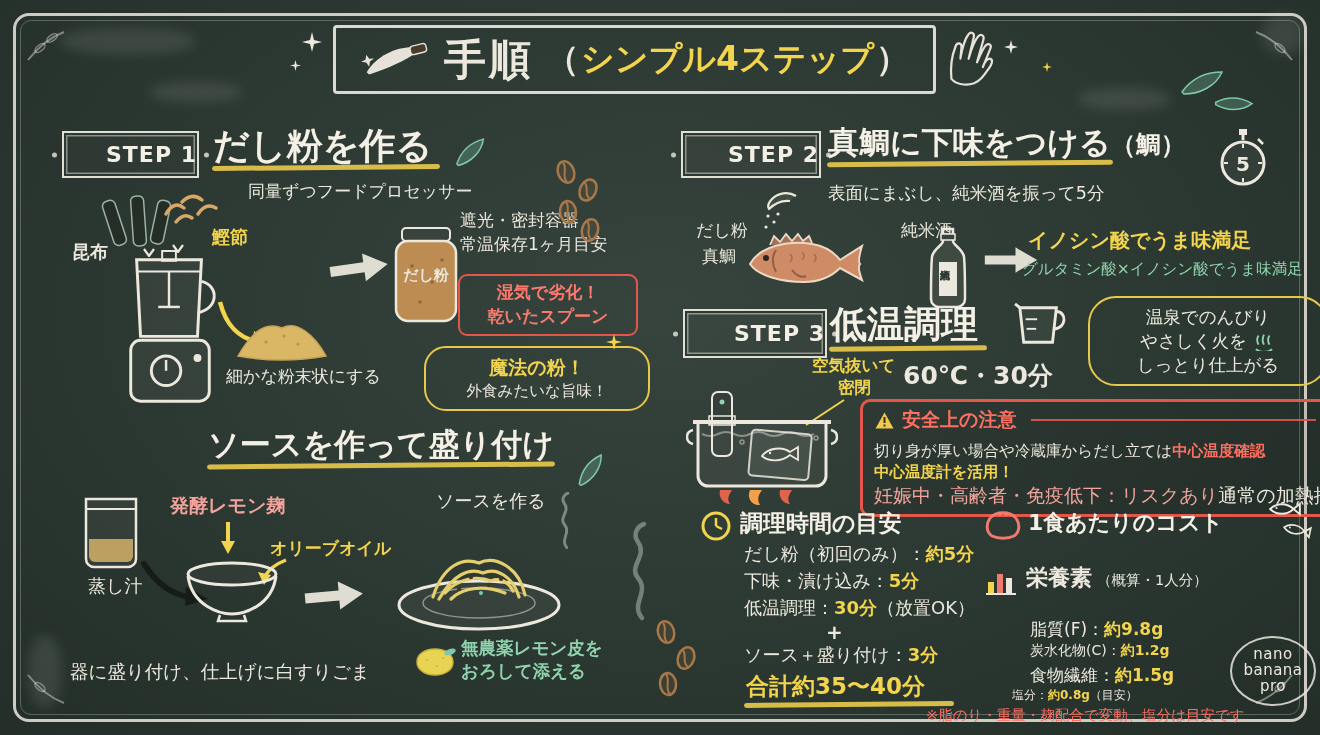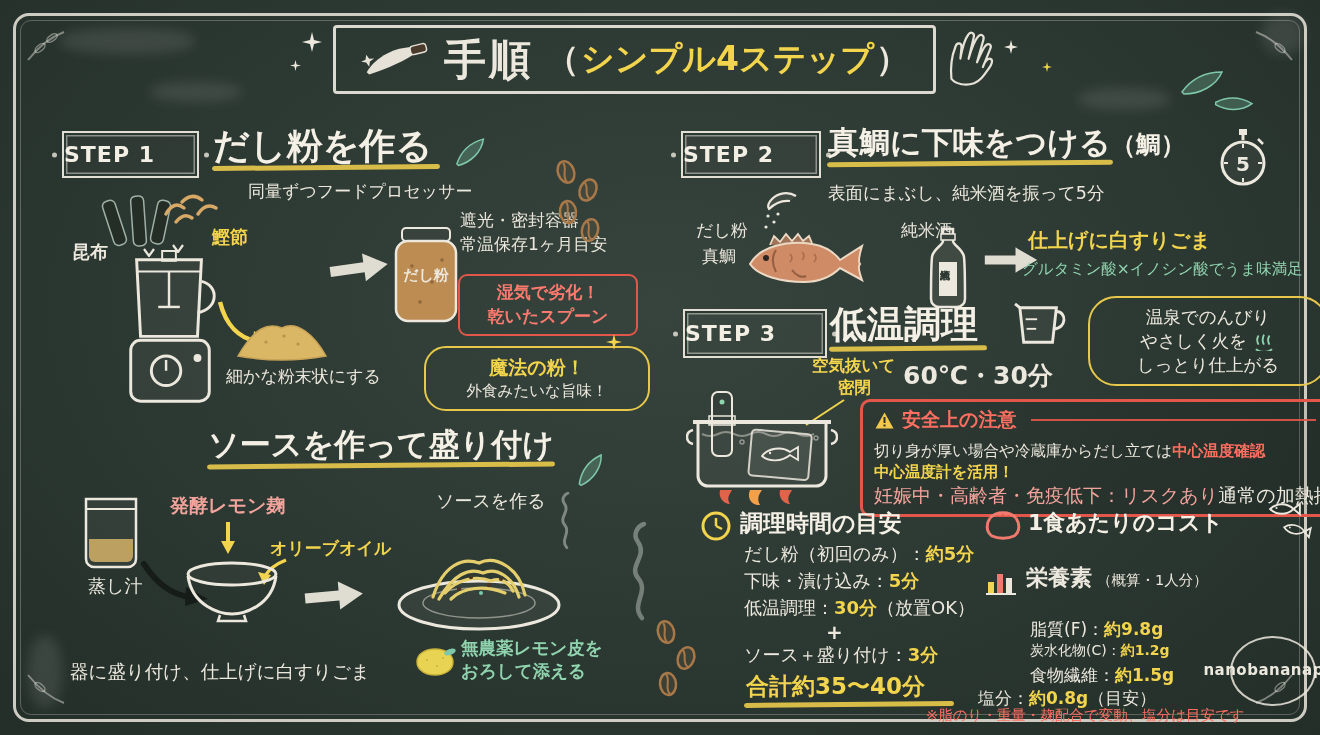--- a/index.html
+++ b/index.html
@@ -14,36 +14,36 @@
   .frame{position:absolute;inset:13px;border:3px solid rgba(236,232,221,.85);border-radius:16px;pointer-events:none;}
   .frame2{position:absolute;inset:20px;border:1px solid rgba(236,232,221,.28);border-radius:11px;pointer-events:none;}
   .smudge{position:absolute;background:rgba(220,226,219,.12);filter:blur(6px);border-radius:45%;}
   .banner{position:absolute;left:333px;top:25px;width:597px;height:63px;
     border:3px solid rgba(236,232,221,.92);border-radius:4px;
     display:flex;align-items:center;justify-content:center;gap:12px;}
   .banner .main{font-size:42px;font-weight:700;letter-spacing:3px;}
   .banner .sub{font-size:33px;font-weight:700;}
   .plaque{position:absolute;border:2.5px solid rgba(236,232,221,.95);
     box-shadow:inset 0 0 0 2px #2c3832, inset 0 0 0 3.5px rgba(236,232,221,.5);
-    display:flex;align-items:center;justify-content:flex-start;
+    display:flex;align-items:center;justify-content:flex-end;
     font-weight:700;font-size:22px;letter-spacing:1px;color:#f3efe4;background:rgba(255,255,255,.02);}
   .plaque::before,.plaque::after{content:"";position:absolute;width:5px;height:5px;border-radius:50%;
     background:rgba(236,232,221,.8);top:50%;transform:translateY(-50%);}
   .plaque::before{left:-12px;} .plaque::after{right:-12px;}
   .h{position:absolute;font-weight:700;color:#f4f0e5;white-space:nowrap;}
   .uline{position:absolute;height:5px;border-radius:3px;background:#e7c84b;opacity:.92;transform:rotate(-.5deg);}
   .redbox{position:absolute;border:2.5px solid #e2574a;border-radius:9px;text-align:center;
     padding:5px 9px;color:#ff7a6e;font-weight:700;font-size:17px;line-height:1.4;}
   .ybubble{position:absolute;border:2.5px solid #e7c84b;border-radius:22px;text-align:center;padding:7px 12px;}
   .safetybox{position:absolute;border:3px solid #e2574a;border-radius:10px;padding:5px 11px;background:rgba(0,0,0,.08);}
   .safetytitle{display:flex;align-items:center;gap:7px;}
   .safetyline{flex:1;height:2px;background:#e2574a;margin-left:8px;opacity:.9;}
   .logo{position:absolute;left:1230px;top:636px;width:82px;height:66px;border:2.5px solid rgba(236,232,221,.85);
-    border-radius:50%;display:flex;flex-direction:row;align-items:center;justify-content:center;
-    font-weight:700;font-size:15px;line-height:1.05;letter-spacing:.5px;}
+    border-radius:50%;display:flex;flex-direction:column;align-items:center;justify-content:center;
+    font-weight:400;font-size:15px;line-height:1.05;letter-spacing:.5px;}
 </style>
 </head>
 <body>
 
 <div class="board">
 
   <div class="frame"></div>
   <div class="frame2"></div>
 
   <svg class="abs" style="left:24px;top:24px" width="44" height="40">
@@ -335,21 +335,21 @@
     <path d="M17,3 h10 v12 c0,4 10,8 11,16 c1,10 1,32 1,42 a8,8 0 0 1 -8,8 H13 a8,8 0 0 1 -8,-8 c0,-10 0,-32 1,-42 c1,-8 11,-12 11,-16 Z" stroke="#ece8dd" stroke-width="2.5" fill="rgba(236,232,221,.08)"></path>
     <rect x="15" y="8" width="14" height="6" fill="#39433d" stroke="#ece8dd" stroke-width="1.5"></rect>
     <rect x="13" y="36" width="18" height="34" fill="#ece8dd"></rect>
   </svg>
   <div class="t b" style="left:938px;top:262px;font-size:10px;color:#2c3832;writing-mode:vertical-rl">純米酒</div>
 
   <svg class="abs" style="left:983px;top:243px" width="56" height="34" viewBox="0 0 62 36">
       <polygon points="2,13 36,13 36,4 60,18 36,32 36,23 2,23" fill="#e9e5da" opacity=".95"></polygon>
     </svg>
 
-  <div class="t b yellow" style="left:1028px;top:228px;font-size:20px">仕上げに白すりごま</div>
+  <div class="t b yellow" style="left:1028px;top:228px;font-size:20px">イノシン酸でうま味満足</div>
   <div class="t green" style="left:1022px;top:260px;font-size:15.5px">グルタミン酸×イノシン酸でうま味満足</div>
 
   <div class="plaque" style="left:683px;top:309px;width:140px;height:45px">
       <span>STEP 3</span>
     </div>
   <div class="h" style="left:830px;top:300px;font-size:37px">低温調理</div>
   <div class="uline" style="left:829px;top:346px;width:158px"></div>
   <svg class="abs" style="left:1012px;top:300px" width="58" height="50" viewBox="0 0 60 52">
     <path d="M8,8 L46,8 L42,44 L12,44 Z" stroke="#ece8dd" stroke-width="3" fill="rgba(236,232,221,.05)"></path>
     <path d="M46,12 C57,12 57,30 43,30" stroke="#ece8dd" stroke-width="3" fill="none"></path>
@@ -470,21 +470,21 @@
   </div>
   <div class="t" style="left:1030px;top:619px;font-size:17px">
     <span>脂質(F)：</span><span class="b yellow">約9.8g</span><span></span>
   </div>
   <div class="t" style="left:1030px;top:642px;font-size:14px">
     <span>炭水化物(C)：</span><span class="b yellow">約1.2g</span><span></span>
   </div>
   <div class="t" style="left:1030px;top:665px;font-size:17px">
     <span>食物繊維：</span><span class="b yellow">約1.5g</span><span></span>
   </div>
-  <div class="t" style="left:978px;top:688px;font-size:17px">
+  <div class="t" style="left:1012px;top:688px;font-size:12px">
     <span>塩分：</span><span class="b yellow">約0.8g</span><span>（目安）</span>
   </div>
 
   <div class="t red" style="left:926px;top:706px;font-size:14.5px">※脂のり・重量・麹配合で変動、塩分は目安です</div>
 
   <div class="logo">
     <div>nano</div>
     <div>banana</div>
     <div>pro</div>
   </div>

